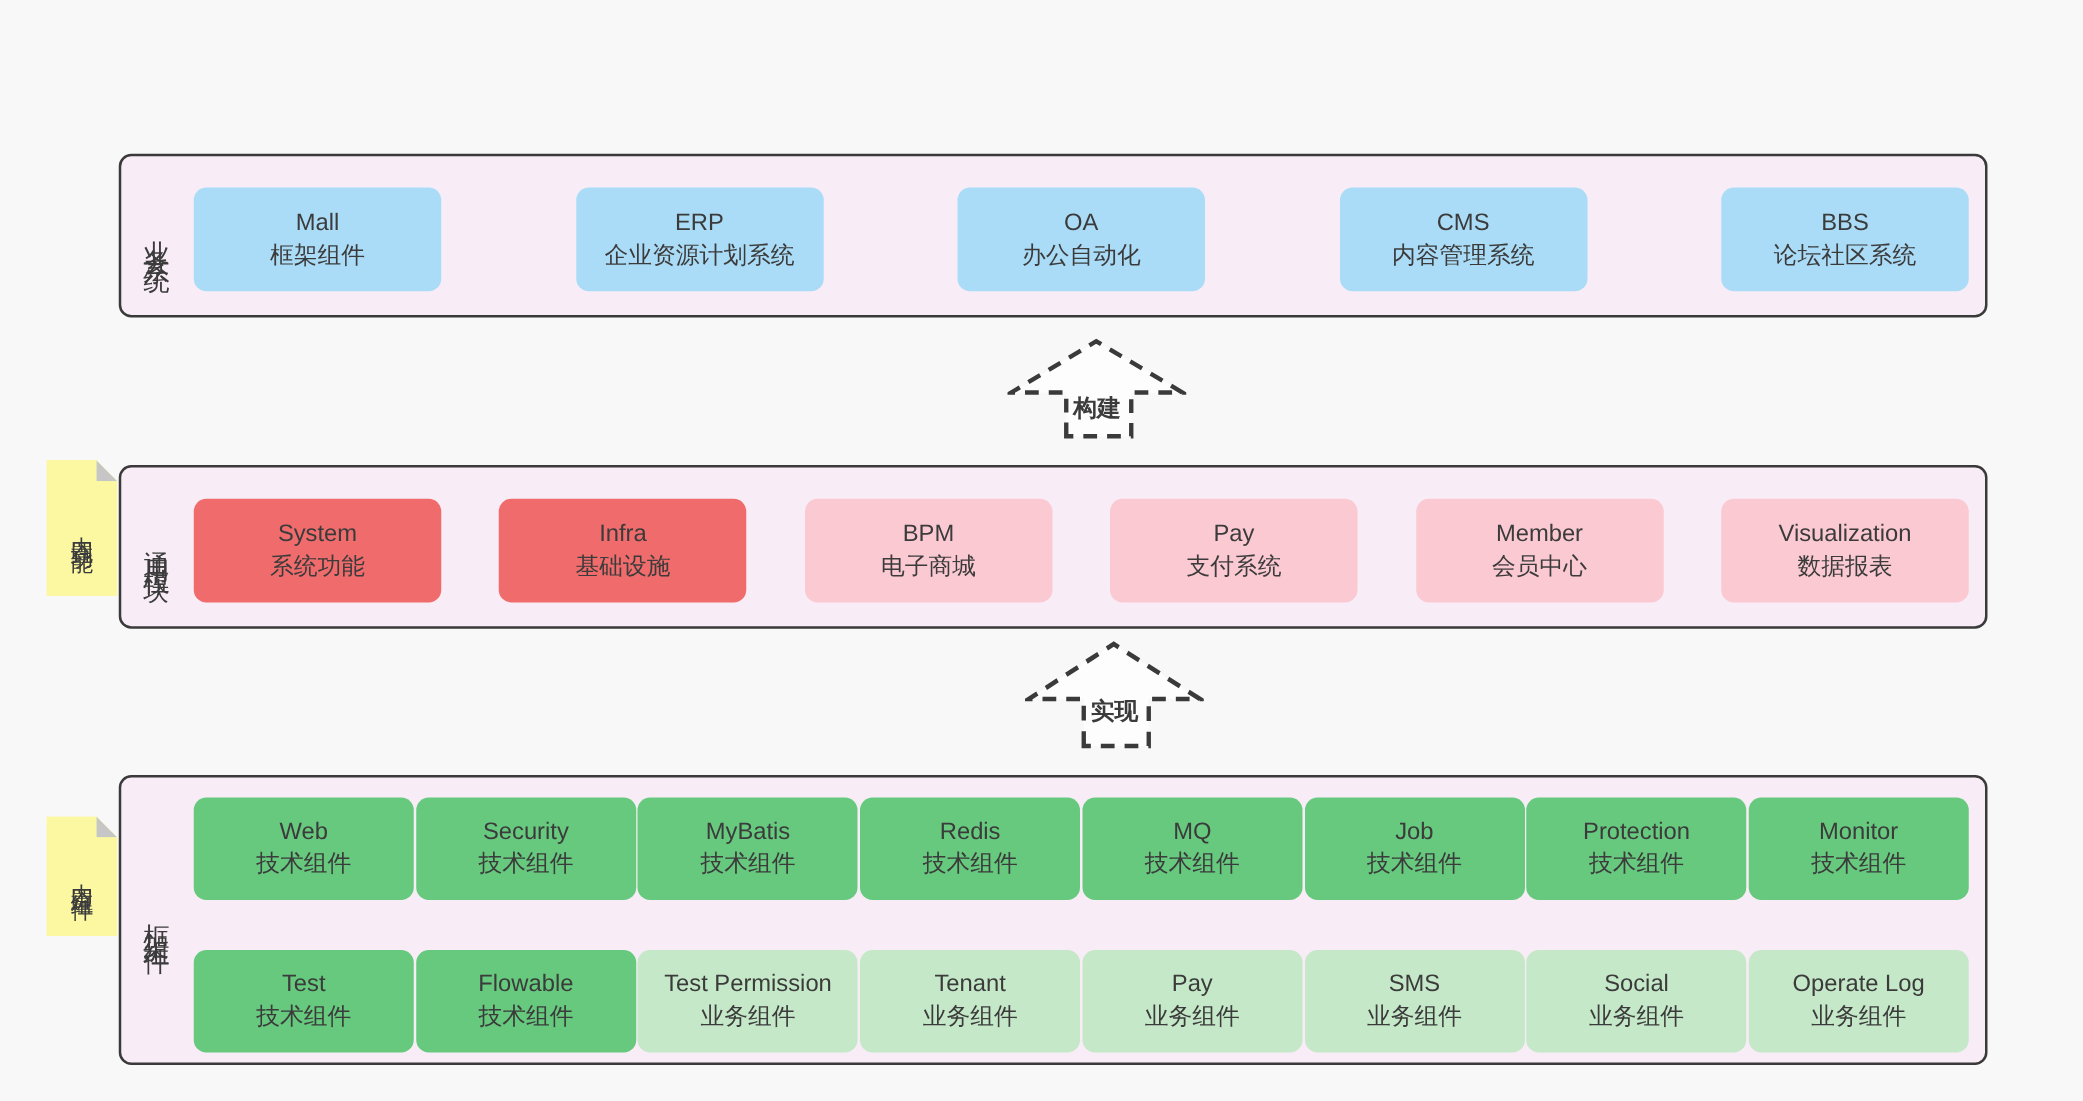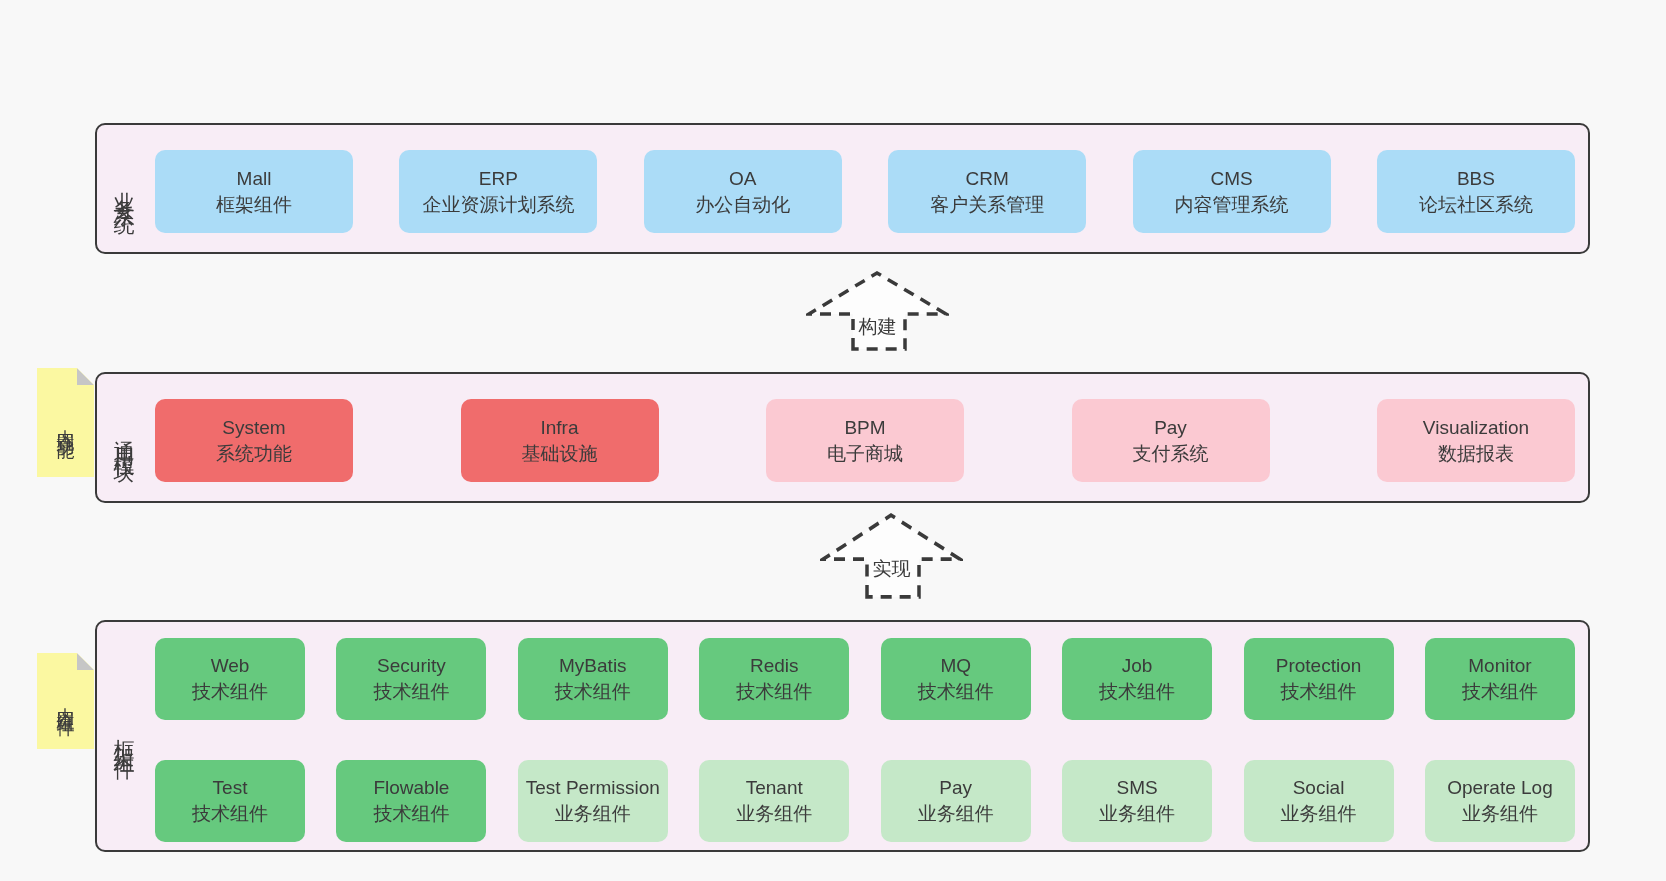--- a/index.html
+++ b/index.html
@@ -37,21 +37,21 @@
   .band-business .band-boxes, .band-modules .band-boxes { top:25px; }
   .row-1 { top:16px; }
   .row-2 { top:138px; }
 
   .box {
     border-radius:10px;
     display:flex; flex-direction:column; align-items:center; justify-content:center;
     text-align:center; font-size:19px; line-height:1.35; padding:2px 6px;
   }
   .band-business .box, .band-modules .box { width:198px; height:83px; }
-  .band-framework .box { width:150px; height:82px; }
+  .band-framework .box { width:176px; height:82px; }
 
   .box.blue       { background:var(--blue,#abdcf7); }
   .box.red        { background:var(--red,#f06c6c); }
   .box.pink       { background:var(--pink,#fbc9d2); }
   .box.green      { background:var(--green,#66c97e); }
   .box.lightgreen { background:var(--lightgreen,#c5e8c8); }
 
   .box-title, .box-sub { width:100%; }
 
   
@@ -68,21 +68,21 @@
     background:var(--fold,#c6c6c6);
     clip-path:polygon(0 0, 100% 100%, 0 100%);
   }
   .sticky-text {
     writing-mode:vertical-rl; text-orientation:upright;
     font-size:18px; letter-spacing:4px; color:var(--text,#3b3b3b);
     white-space:nowrap;
   }
 
   
-  .arrow { position:absolute; z-index:1; }
+  .arrow { position:absolute; z-index:1;font-weight:bold; }
   .arrow-build     { left:806px; top:270px; width:143px; height:82px; }
   .arrow-implement { left:820px; top:512px; width:143px; height:88px; }
   .arrow svg { display:block; width:100%; height:100%; }
   .arrow-label {
     position:absolute; left:50%; top:44px; transform:translateX(-50%);
     font-size:19px; color:var(--text,#3b3b3b); white-space:nowrap;
   }
 </style>
 </head>
 <body>
@@ -96,24 +96,20 @@
     </div>
     <div class="box blue">
       <div class="box-title">ERP</div>
       <div class="box-sub">企业资源计划系统</div>
     </div>
     <div class="box blue">
       <div class="box-title">OA</div>
       <div class="box-sub">办公自动化</div>
     </div>
     <div class="box blue">
-      <div class="box-title">CRM</div>
-      <div class="box-sub">客户关系管理</div>
-    </div>
-    <div class="box blue">
       <div class="box-title">CMS</div>
       <div class="box-sub">内容管理系统</div>
     </div>
     <div class="box blue">
       <div class="box-title">BBS</div>
       <div class="box-sub">论坛社区系统</div>
     </div>
   </div>
 </div>
 
@@ -142,20 +138,24 @@
     </div>
     <div class="box pink">
       <div class="box-title">BPM</div>
       <div class="box-sub">电子商城</div>
     </div>
     <div class="box pink">
       <div class="box-title">Pay</div>
       <div class="box-sub">支付系统</div>
     </div>
     <div class="box pink">
+      <div class="box-title">Member</div>
+      <div class="box-sub">会员中心</div>
+    </div>
+    <div class="box pink">
       <div class="box-title">Visualization</div>
       <div class="box-sub">数据报表</div>
     </div>
   </div>
 </div>
 
 <div class="arrow arrow-implement">
   <svg viewBox="0 0 143 82" preserveAspectRatio="none">
     <path d="M47 79 L47 44 L3 44 L71 3 L140 44 L99 44 L99 79 Z" fill="#fdfdfd" stroke="#3a3a3a" stroke-width="3.5" stroke-dasharray="11 8"></path>
   </svg>

